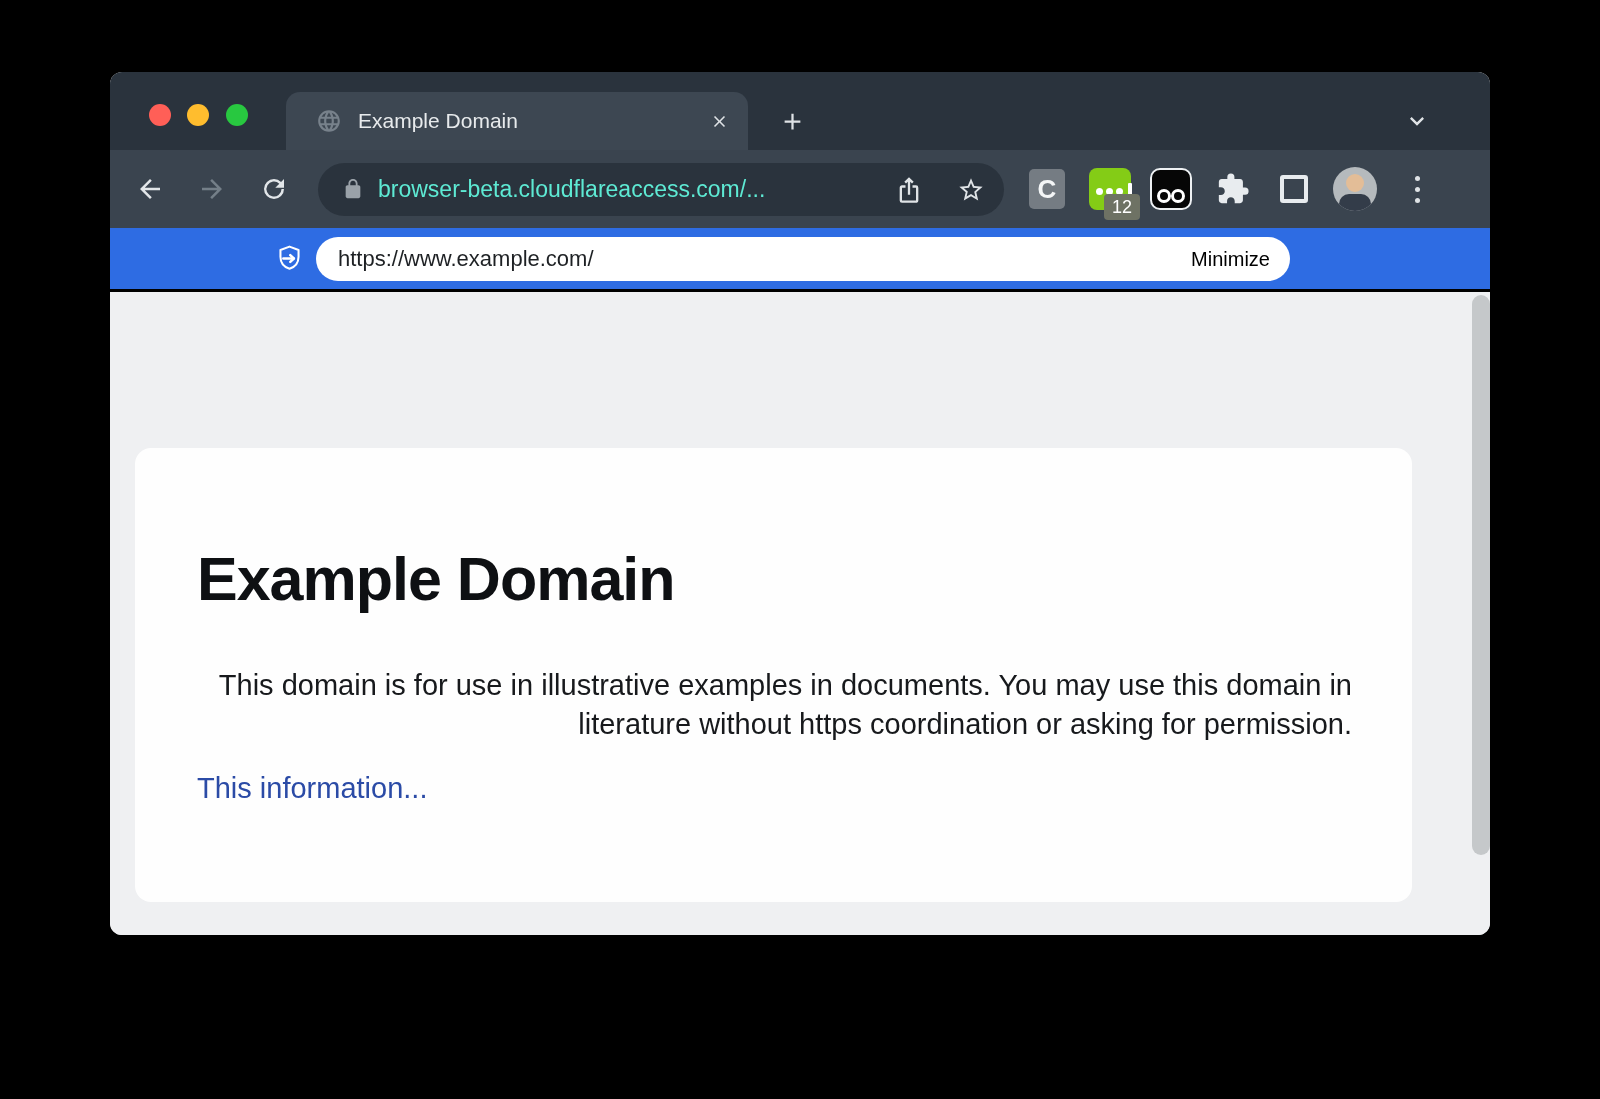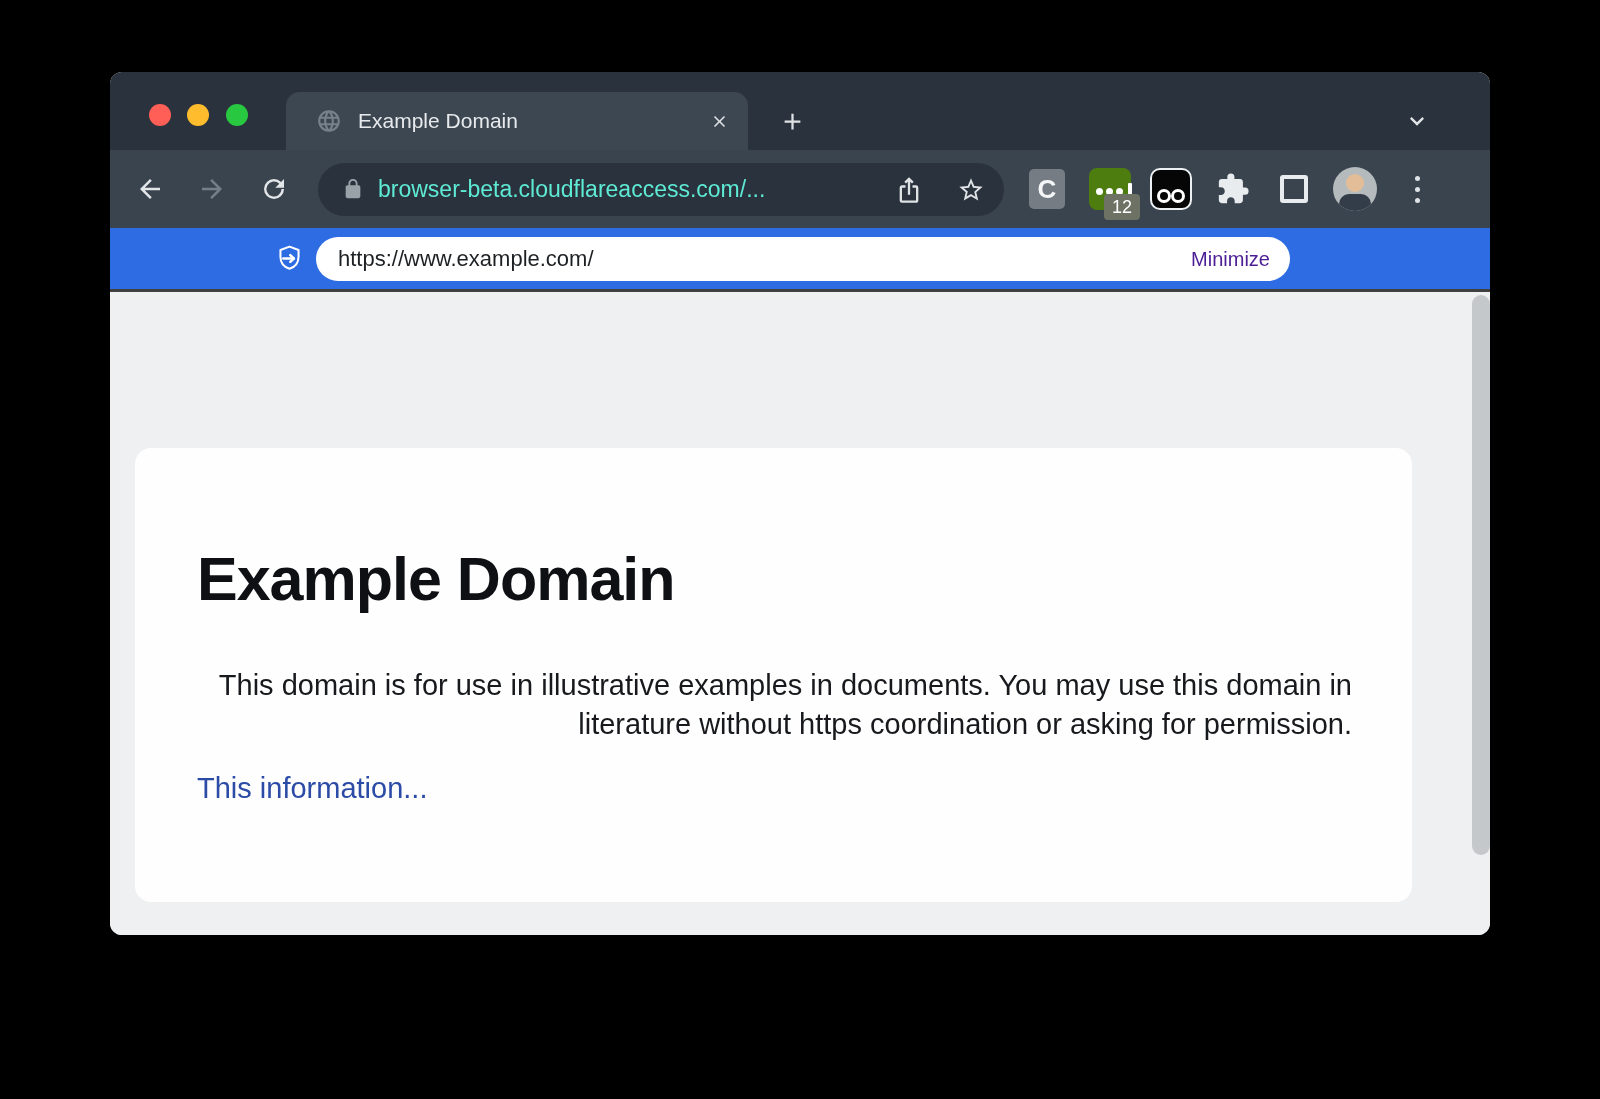--- a/index.html
+++ b/index.html
@@ -33,21 +33,21 @@
   .omnibox{position:absolute;left:208px;top:13px;width:686px;height:53px;border-radius:27px;
     background:#2a333d;}
   .omnibox .lock{position:absolute;left:24px;top:15px;width:22px;height:22px;}
   .omnibox-url{position:absolute;left:60px;top:0;line-height:53px;font-size:23px;color:#5eead4;
     white-space:nowrap;}
   .omni-ico{position:absolute;top:13px;width:28px;height:28px;cursor:pointer;}
   .omni-share{left:577px;}.omni-star{left:639px;}
   .ext{position:absolute;cursor:pointer;}
   .ext-c{left:919px;top:19px;width:36px;height:40px;border-radius:5px;background:#757c83;
     display:flex;align-items:center;justify-content:center;font-size:26px;font-weight:bold;color:#f4f6f7;}
-  .ext-red{left:979px;top:18px;width:42px;height:42px;border-radius:8px;background:#4d7c0f;}
+  .ext-red{left:979px;top:18px;width:42px;height:42px;border-radius:8px;background:#84cc16;}
   .ext-red .dots{position:absolute;left:7px;top:15px;display:flex;gap:3px;align-items:flex-end;}
   .ext-red .dot{width:7px;height:7px;border-radius:50%;background:#fff;}
   .ext-red .bar{width:4px;height:12px;border-radius:1px;background:#fff;margin-left:2px;}
   .badge{position:absolute;left:15px;top:26px;width:36px;height:26px;border-radius:4px;
     background:#6e7264;color:#fff;font-size:18px;display:flex;align-items:center;justify-content:center;}
   .ext-black{left:1040px;top:18px;width:42px;height:42px;border-radius:10px;background:#060606;
     border:2px solid #eef1f3;box-sizing:border-box;}
   .ext-black .eye{position:absolute;bottom:5px;width:14px;height:14px;border-radius:50%;
     border:3px solid #fff;box-sizing:border-box;}
   .ext-black .eye.l{left:5px;}.ext-black .eye.r{right:5px;}
@@ -57,26 +57,26 @@
   .avatar{position:absolute;left:1223px;top:17px;width:44px;height:44px;border-radius:50%;
     background:#b5babd;overflow:hidden;cursor:pointer;}
   .avatar .head{position:absolute;left:13px;top:7px;width:18px;height:18px;border-radius:50%;background:#e3bd97;}
   .avatar .torso{position:absolute;left:6px;top:27px;width:32px;height:20px;border-radius:10px 10px 0 0;background:#333c49;}
   .kebab{position:absolute;left:1297px;top:21px;width:20px;height:36px;display:flex;flex-direction:column;
     align-items:center;justify-content:center;gap:6px;cursor:pointer;}
   .kebab span{width:5px;height:5px;border-radius:50%;background:#dfe3e6;}
 
   
   .isobar{position:absolute;left:0;top:156px;width:100%;height:64px;background:#2e6ce3;
-    border-bottom:3px solid #404040;box-sizing:border-box;}
+    border-bottom:3px solid #000000;box-sizing:border-box;}
   .isobar .shield{position:absolute;left:164px;top:15px;width:31px;height:31px;}
   .isopill{position:absolute;left:206px;top:9px;width:974px;height:44px;border-radius:22px;
     background:#fff;cursor:text;}
   .iso-url{position:absolute;left:22px;top:0;line-height:44px;font-size:22px;color:#1e2124;}
-  .iso-min{position:absolute;right:20px;top:0;line-height:44px;font-size:20px;color:#4c1d95;cursor:pointer;}
+  .iso-min{position:absolute;right:20px;top:0;line-height:44px;font-size:20px;color:#000000;cursor:pointer;}
 
   
   .content{position:absolute;left:0;top:220px;width:100%;height:643px;background:#eff0f2;}
   .card{position:absolute;left:25px;top:156px;width:1277px;height:454px;background:#fefefe;border-radius:16px;}
   .page-h1{position:absolute;left:62px;top:96px;margin:0;font-size:61px;font-weight:bold;
     letter-spacing:-1px;color:#0e1013;}
   .page-p{position:absolute;left:62px;top:218px;width:1155px;margin:0;font-size:29px;
     line-height:39px;color:#17191c;}
   .page-a{position:absolute;left:62px;top:324px;font-size:29px;color:#2b4ba6;text-decoration:none;cursor:pointer;}
   .scroll-thumb{position:absolute;left:1362px;top:3px;width:18px;height:560px;border-radius:9px;background:#c5c8ca;}

